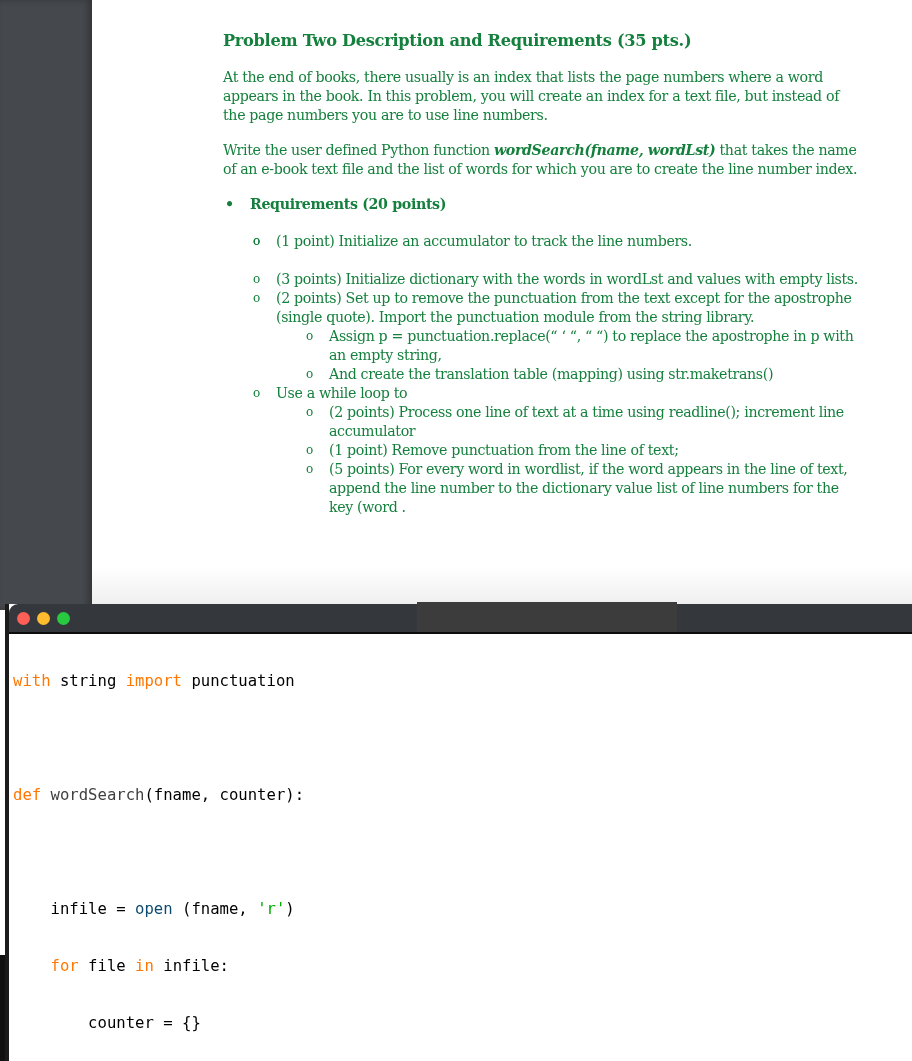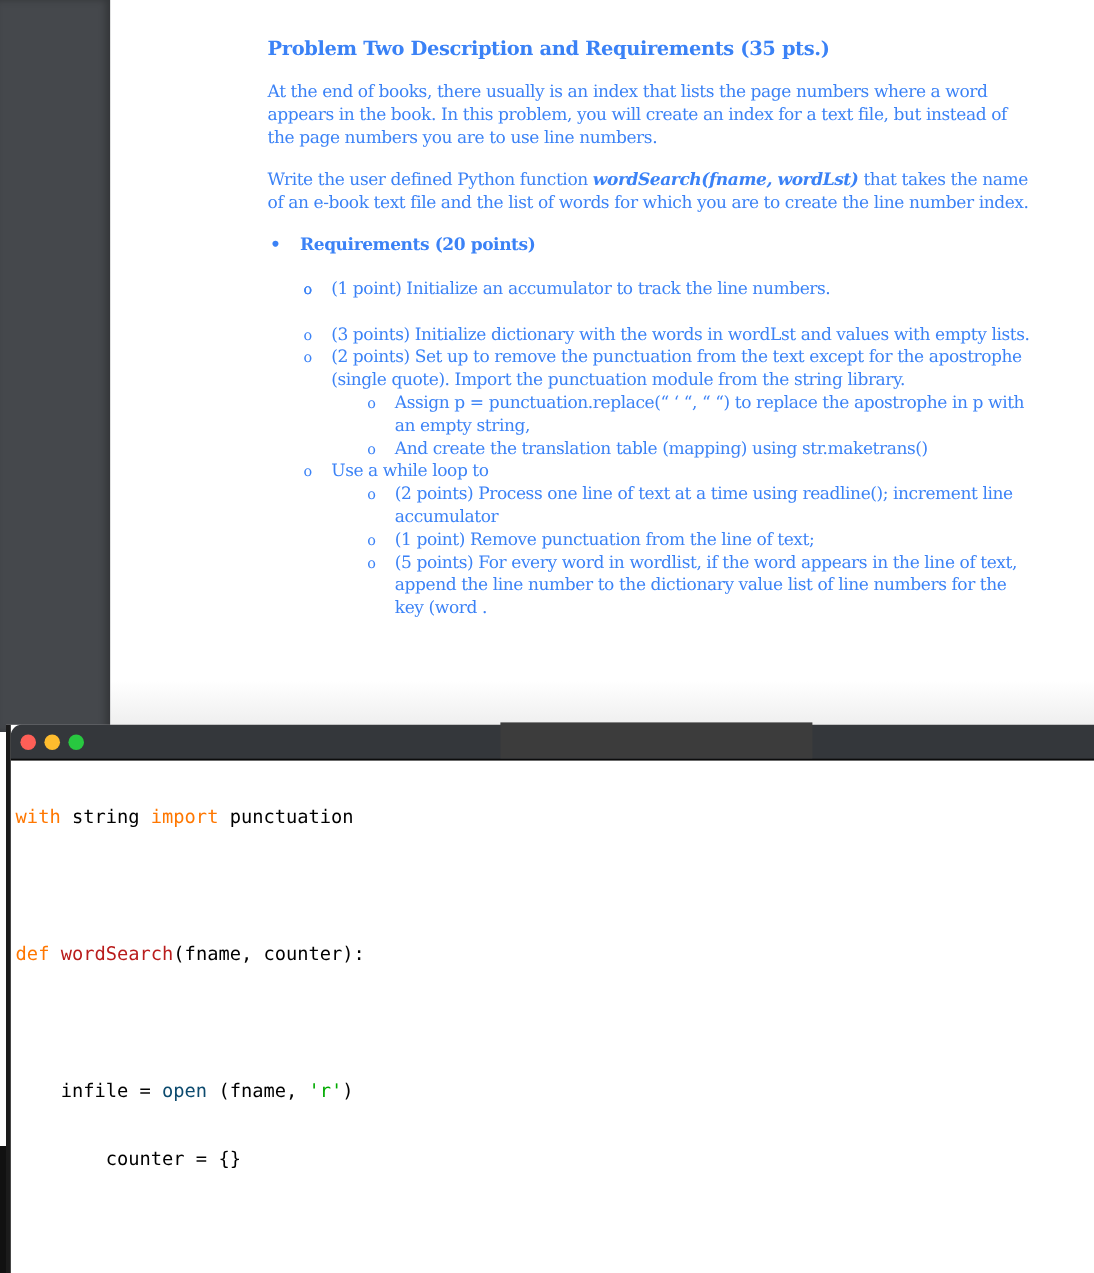--- a/index.html
+++ b/index.html
@@ -12,21 +12,21 @@
     background: #45484c;
     box-shadow: inset -4px 0 6px rgba(0,0,0,0.25);
   }
   .doc-page {
     position: absolute; left: 92px; top: 0; width: 820px; height: 610px;
     background: linear-gradient(to bottom, #ffffff 0%, #ffffff 93%, #ececec 100%);
   }
   .doc {
     position: absolute; left: 223px; top: 30px; width: 640px;
     font-family: "DejaVu Serif", "Liberation Serif", serif;
-    font-size: 14.2px; line-height: 19px; color: #3b82f6;
+    font-size: 14.2px; line-height: 19px; color: #15803d;
     letter-spacing: -0.35px;
   }
   .doc h1 {
     margin: 0 0 16px 0; font-size: 16.2px; font-weight: bold; line-height: 22px;
     letter-spacing: -0.3px;
   }
   .doc p { margin: 13px 0 16px 0; }
   .doc b { font-weight: bold; font-style: italic; }
   .lvl1 { position: relative; padding-left: 27px; margin: 0 0 18px 0; font-weight: bold; }
   .lvl1 .mk { position: absolute; left: 2px; top: 0; font-weight: bold; }
@@ -57,21 +57,21 @@
   .tl-min { left: 28px; background: #febc2e; }
   .tl-max { left: 48px; background: #28c840; }
   .code {
     position: absolute; left: 4px; top: 30px; margin: 0;
     font-family: "DejaVu Sans Mono", "Liberation Mono", monospace;
     font-size: 15.6px; line-height: 19px; color: #000;
     white-space: pre;
   }
   .code .line { display: block; height: 19px; }
   .kw { color: #ff7700; }
-  .fn { color: #b91c1c; }
+  .fn { color: #404040; }
   .bi { color: #0c4a6e; }
   .st { color: #00aa00; }
   .bottom-strip {
     position: absolute; left: 0; top: 955px; width: 5px; height: 106px; background: #111;
   }
 </style>
 </head>
 <body>
 
 <div class="left-gutter"></div>
@@ -107,20 +107,21 @@
     <span class="tl tl-max"></span>
     <div class="editor-titlebar-tab"></div>
   </div>
 
   <div class="code">
     <span class="line"><span class="kw">with</span><span> string </span><span class="kw">import</span><span> punctuation</span></span>
     <span class="line"></span>
     <span class="line"><span class="kw">def</span><span> </span><span class="fn">wordSearch</span><span>(fname, counter):</span></span>
     <span class="line"></span>
     <span class="line"><span>    infile = </span><span class="bi">open</span><span> (fname, </span><span class="st">'r'</span><span>)</span></span>
+    <span class="line"><span>    </span><span class="kw">for</span><span> file </span><span class="kw">in</span><span> infile:</span></span>
     <span class="line"><span>        counter = {}</span></span>
     
     
     
     
     
     
     
     
     

